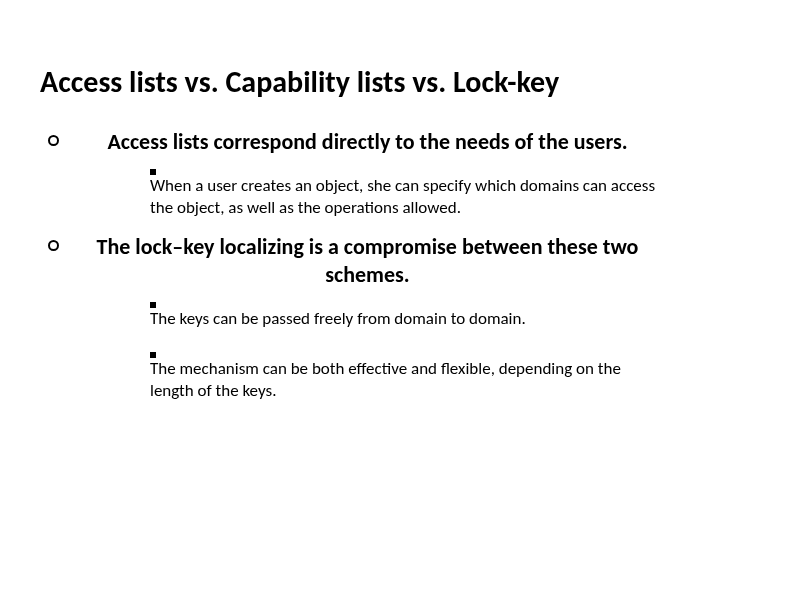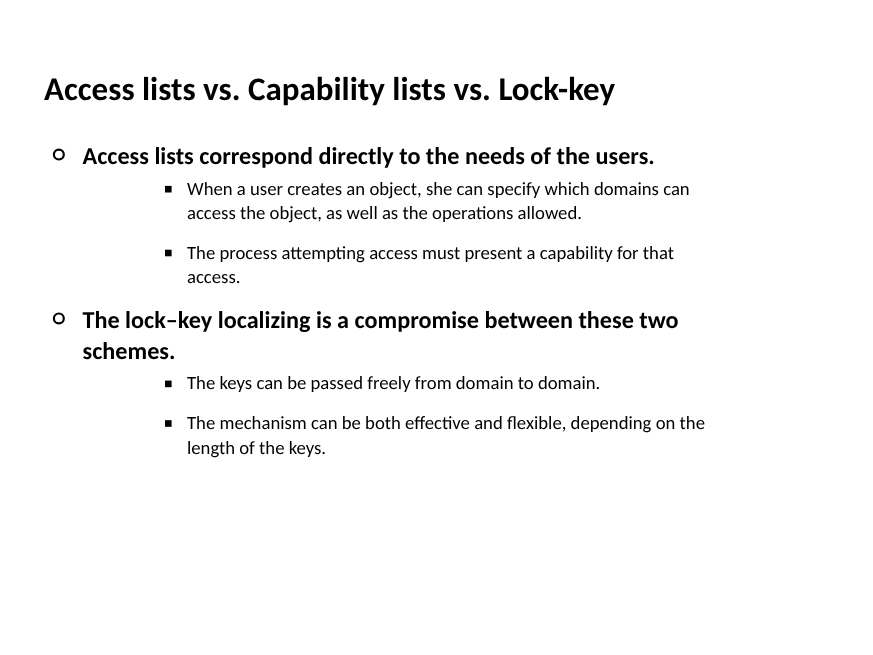--- a/index.html
+++ b/index.html
@@ -36,28 +36,30 @@
     width: 11px;
     height: 11px;
     border: 2px solid #000;
     border-radius: 50%;
     flex: 0 0 auto;
     margin: 7px 16px 0 0;
     box-sizing: border-box;
   }
   .bullet-l1 .text {
     flex: 1 1 auto;
+    text-align: center;
   }
   .bullet-l2 {
     display: flex;
     align-items: flex-start;
     margin: 4px 0 14px 110px;
     font-size: 17px;
     font-weight: 400;
     line-height: 1.3;
+    flex-direction: column;
   }
   .bullet-l2 .marker {
     width: 6px;
     height: 6px;
     background: #000;
     flex: 0 0 auto;
     margin: 8px 14px 0 0;
   }
   .bullet-l2 .text {
     flex: 1 1 auto;
@@ -75,24 +77,20 @@
 
   <div class="bullet-l1">
     <span class="marker"></span>
     <span class="text">Access lists correspond directly to the needs of the users.</span>
   </div>
   <div class="bullet-l2">
     <span class="marker"></span>
     <span class="text">When a user creates an object, she can specify which domains can access the object, as well as the operations allowed.</span>
   </div>
 
-  <div class="bullet-l2">
-    <span class="marker"></span>
-    <span class="text">The process attempting access must present a capability for that access.</span>
-  </div>
 
   <div class="bullet-l1">
     <span class="marker"></span>
     <span class="text">The lock–key localizing is a compromise between these two schemes.</span>
   </div>
   <div class="bullet-l2">
     <span class="marker"></span>
     <span class="text">The keys can be passed freely from domain to domain.</span>
   </div>
   <div class="bullet-l2 tight">

